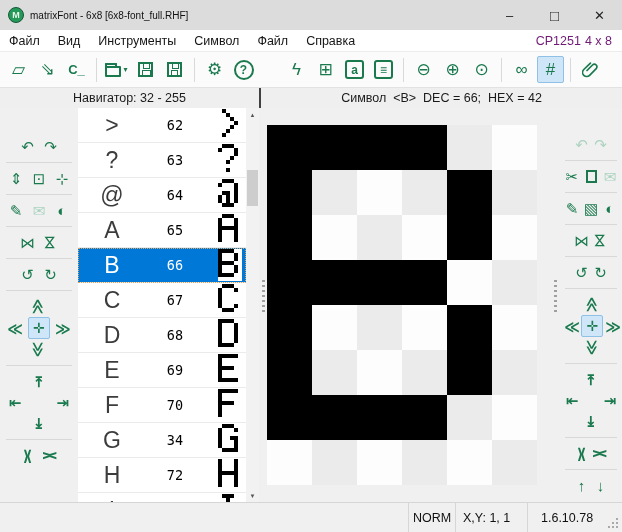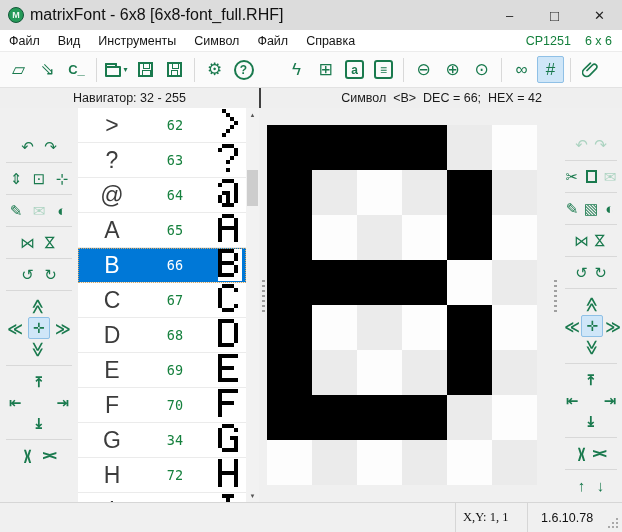--- a/index.html
+++ b/index.html
@@ -13,32 +13,32 @@
   *{box-sizing:border-box;margin:0;padding:0;font-family:"Liberation Sans","DejaVu Sans",sans-serif;}
   body{background:#888;}
   .window{width:622px;height:532px;background:#fff;position:relative;overflow:hidden;
           box-shadow:inset 0 0 0 1px #a9a9a9;display:flex;flex-direction:column;}
 
   
   .titlebar{height:30px;background:#dcdcdc;display:flex;align-items:center;flex:0 0 30px;}
   .app-icon{width:16px;height:16px;border-radius:50%;background:#259a58;border:1px solid #14593a;
             margin:0 6px 0 8px;display:flex;align-items:center;justify-content:center;
             color:#eaf6ee;font-size:9px;font-weight:bold;}
-  .title-text{font-size:16px;color:#111;white-space:nowrap;}
+  .title-text{font-size:10px;color:#111;white-space:nowrap;}
   .tb-controls{margin-left:auto;display:flex;height:100%;}
   .winbtn{width:45px;height:100%;display:flex;align-items:center;justify-content:center;
           font-size:13px;color:#222;cursor:default;}
   .winbtn.max{font-size:15px;}
 
   
   .menubar{height:22px;background:#fff;display:flex;align-items:center;flex:0 0 22px;
            border-bottom:1px solid #ececec;font-size:12.5px;}
   .menu-items{display:flex;height:100%;align-items:center;}
   .menu-item{padding:0 9px;color:#151515;}
-  .menu-right{margin-left:auto;display:flex;gap:14px;padding-right:10px;color:#15803d;}
+  .menu-right{margin-left:auto;display:flex;gap:4px;padding-right:10px;color:#701a75;}
 
   
   .toolbar{height:36px;background:#fbfbfb;border-bottom:1px solid #e2e2e2;flex:0 0 36px;
            display:flex;align-items:center;padding-left:4px;}
   .tb-group{display:flex;align-items:center;}
   .tb-sep{width:1px;height:24px;background:#d9d9d9;margin:0 5px;display:inline-block;}
   .tb-gap{width:24px;display:inline-block;}
   button{background:none;border:1px solid transparent;cursor:default;}
   .icon-btn{width:27px;height:27px;display:flex;align-items:center;justify-content:center;
             color:var(--green);border-radius:2px;margin:0 1px;position:relative;}
@@ -88,21 +88,21 @@
   .pos-right{grid-column:3;grid-row:2;}
   .pos-down{grid-column:2;grid-row:3;}
   .cross .glyph{font-weight:bold;font-size:13px;}
   .cross .icon-btn.active{width:22px;height:22px;background:var(--hl-bg);border-color:var(--hl-bd);}
   .cross .icon-btn.active .glyph{font-size:14px;font-weight:normal;}
 
   
   .nav-list{width:168px;background:#fff;overflow:hidden;}
   .nav-row{height:35px;display:flex;align-items:center;border-bottom:1px solid #ebebeb;background:#fff;}
   .nav-char{width:68px;text-align:center;font-size:23px;font-weight:300;color:#3c3c3c;line-height:35px;}
-  .nav-code{width:58px;text-align:center;font-size:13.5px;color:#15803d;font-family:"DejaVu Sans Mono",monospace;}
+  .nav-code{width:58px;text-align:center;font-size:13.5px;color:#000000;font-family:"DejaVu Sans Mono",monospace;}
   .nav-preview{display:grid;grid-template-columns:repeat(6,4px);grid-template-rows:repeat(8,4px);
                margin-left:auto;margin-right:4px;background:#fff;}
   .nav-preview .pv{width:4px;height:4px;}
   .nav-preview .pv.on{background:#000;}
   .nav-row.selected{background:var(--blue);outline:1px dotted #d8a964;outline-offset:-1px;}
   .nav-row.selected .nav-char,.nav-row.selected .nav-code{color:#fff;font-weight:400;}
 
   
   .nav-scroll{width:13px;background:#f2f2f2;display:flex;flex-direction:column;position:relative;}
   .sc-btn{height:13px;display:flex;align-items:center;justify-content:center;font-size:6px;color:#555;}
@@ -123,21 +123,21 @@
   .cell.light{background:#fdfdfd;}
   .cell.dark{background:#ebebeb;}
   .cell.on{background:#000;}
 
   
   .statusbar{height:30px;flex:0 0 30px;background:var(--panel);border-top:1px solid #d6d6d6;
              display:flex;align-items:stretch;font-size:12.5px;color:#111;position:relative;}
   .sb-spacer{flex:1;}
   .sb-cell{border-left:1px solid #d6d6d6;display:flex;align-items:center;}
   .sb-mode{width:47px;justify-content:center;}
-  .sb-coords{width:72px;padding-left:7px;font-family:Liberation Serif, serif;}
+  .sb-coords{width:72px;padding-left:7px;}
   .sb-version{width:81px;padding-left:13px;}
   .sb-gripzone{width:14px;position:relative;}
   .grip-dot{position:absolute;right:4px;bottom:4px;width:2px;height:2px;background:#a9a9a9;
             box-shadow:-4px 0 #a9a9a9,-8px 0 #a9a9a9,0 -4px #a9a9a9,-4px -4px #a9a9a9,0 -8px #a9a9a9;}
 </style>
 </head>
 <body>
 
 <div class="window">
 
@@ -155,21 +155,21 @@
     <div class="menu-items">
         <span class="menu-item">Файл</span>
         <span class="menu-item">Вид</span>
         <span class="menu-item">Инструменты</span>
         <span class="menu-item">Символ</span>
         <span class="menu-item">Файл</span>
         <span class="menu-item">Справка</span>
       </div>
     <div class="menu-right">
       <span>CP1251</span>
-      <span>6 x 6</span>
+      <span>4 x 8</span>
     </div>
   </div>
 
   <div class="toolbar" id="toolbar">
       <div class="tb-group">
         <button class="icon-btn">
           <span class="glyph">▱</span>
         </button>
         <button class="icon-btn">
           <span class="glyph">⇘</span>
@@ -1151,20 +1151,21 @@
           </button>
           <button class="icon-btn">
             <span class="glyph">↓</span>
           </button>
         </div>
       </div>
   </div>
 
   <div class="statusbar">
     <div class="sb-spacer"></div>
+    <div class="sb-cell sb-mode">NORM</div>
     <div class="sb-cell sb-coords">X,Y: 1, 1</div>
     <div class="sb-cell sb-version">1.6.10.78</div>
     <div class="sb-gripzone">
       <span class="grip-dot"></span>
     </div>
   </div>
 
 </div>
 
 </body></html>

